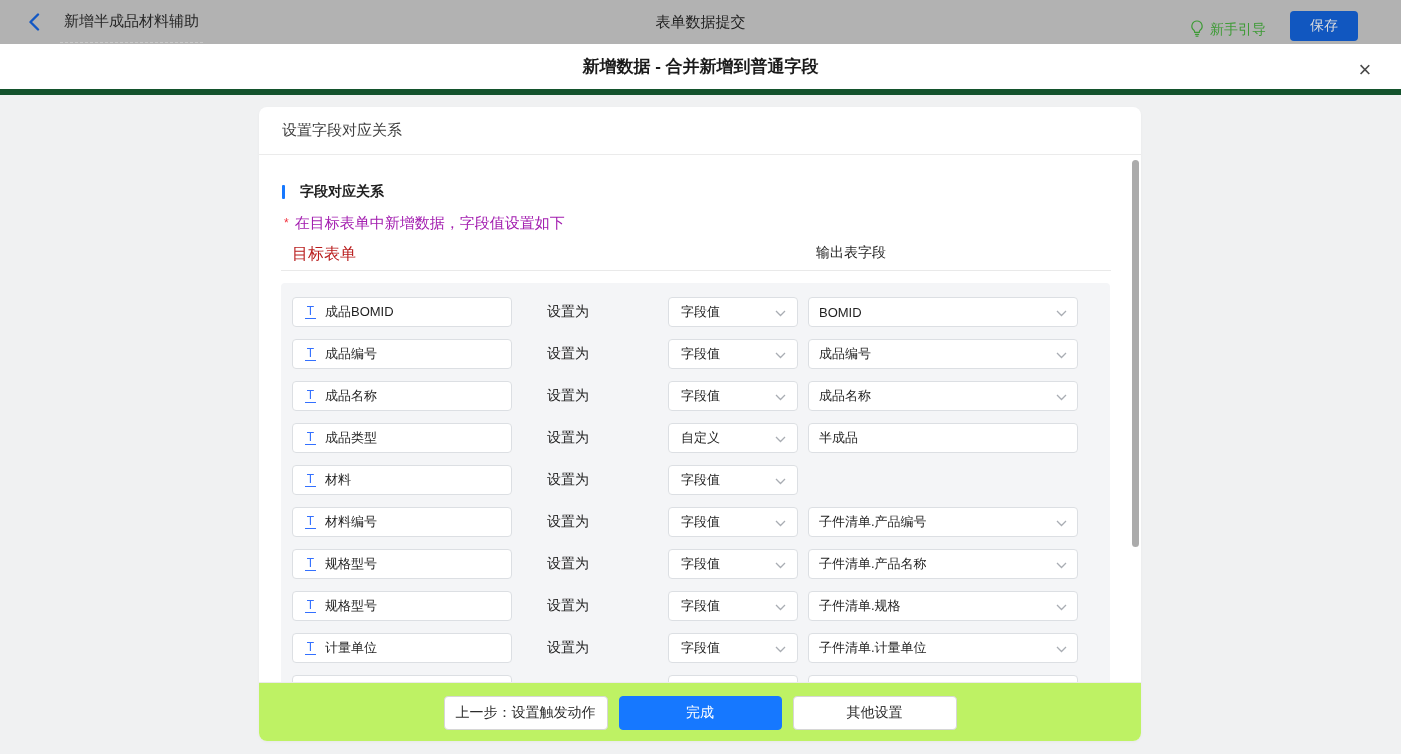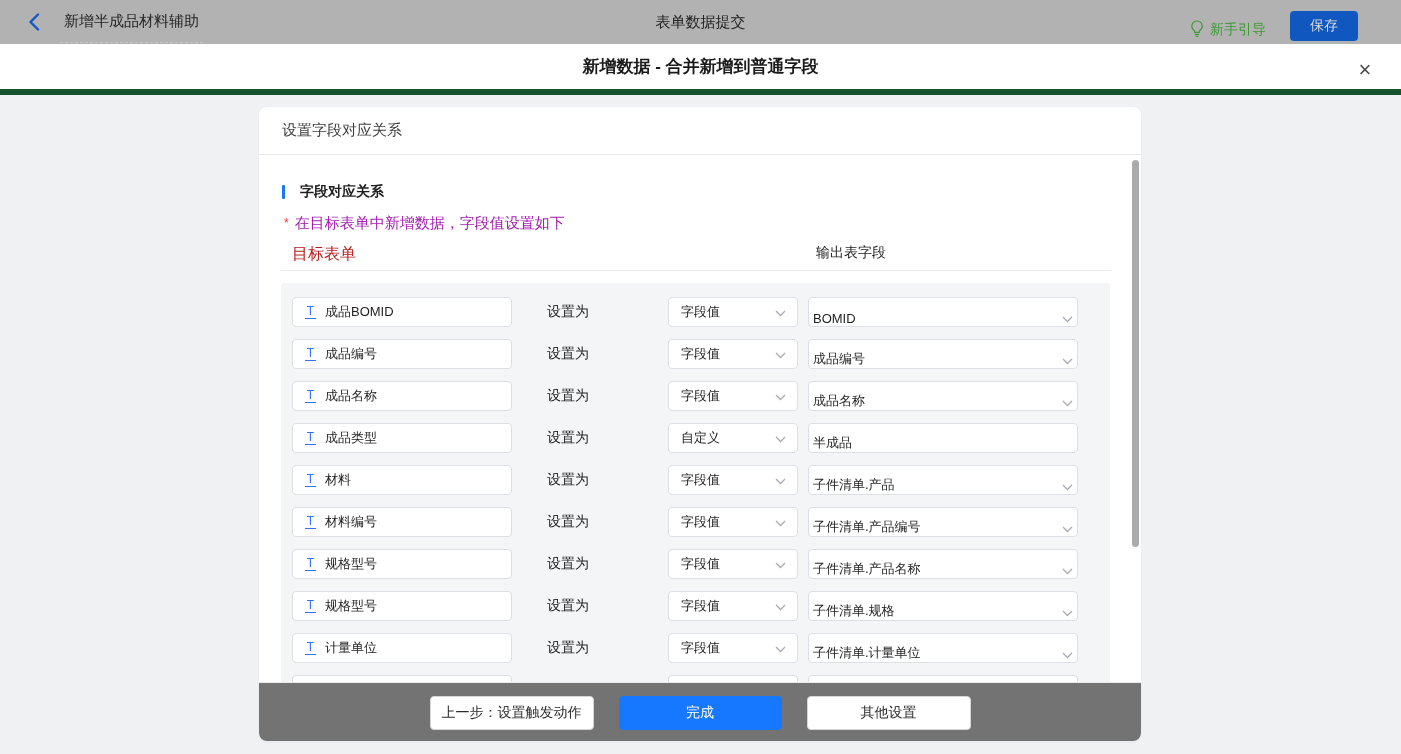--- a/index.html
+++ b/index.html
@@ -74,33 +74,33 @@
     border: 1px solid #dcdfe3; border-radius: 4px;
     display: flex; align-items: center; font-size: 13px; color: #1f1f1f;
   }
   .field-box { left: 11px; width: 220px; padding-left: 12px; gap: 9px; }
   .t-icon {
     display: inline-block; width: 11px; text-align: center; font-size: 12px; line-height: 12px;
     color: #3370ff; border-bottom: 1.5px solid #3370ff; padding-bottom: 1px; font-weight: 500;
   }
   .setas { position: absolute; left: 266px; top: 0; height: 30px; display: flex; align-items: center; font-size: 14px; color: #1f1f1f; }
   .mode-box { left: 387px; width: 130px; padding: 0 11px 0 12px; justify-content: space-between; cursor: pointer; }
-  .value-box { left: 527px; width: 270px; padding: 0 4px; justify-content: space-between; align-items: flex-end; }
+  .value-box { left: 527px; width: 270px; padding: 0 10px; justify-content: space-between; }
   .value-box.is-select { cursor: pointer; }
   .chev { flex: 0 0 auto; }
   
   .scroll-thumb {
     position: absolute; left: 873px; top: 53px; width: 7px; height: 387px;
     background: #ababab; border-radius: 4px; cursor: pointer;
   }
   
   .card-footer {
     position: absolute; left: 0; top: 575px; width: 100%; height: 59px;
-    background: #737373; border-top: 1px solid #ebebeb;
-    display: flex; align-items: flex-start; justify-content: center; gap: 25px; padding-top: 13px;
+    background: #bef264; border-top: 1px solid #ebebeb;
+    display: flex; align-items: flex-start; justify-content: center; gap: 11px; padding-top: 13px;
   }
   .btn {
     height: 34px; border-radius: 4px; font-size: 14px; font-family: inherit; cursor: pointer;
     display: flex; align-items: center; justify-content: center;
   }
   .btn-plain { background: #ffffff; border: 1px solid #d6d6d6; color: #2b2b2b; }
   .btn-prev { width: 164px; }
   .btn-done { width: 163px; background: #1678ff; border: 1px solid #1678ff; color: #ffffff; }
   .btn-other { width: 164px; }
 </style>
@@ -231,26 +231,20 @@
           <span class="t-icon">T</span>
           <span>材料</span>
         </div>
         <span class="setas">设置为</span>
         <div class="box mode-box">
           <span>字段值</span>
           <span class="chev"><svg width="11" height="7" viewBox="0 0 11 7">
               <polyline points="1,1 5.5,5.5 10,1" fill="none" stroke="#a9adb3" stroke-width="1.3"></polyline>
             </svg></span>
         </div>
-        <div class="box value-box is-select">
-          <span>子件清单.产品</span>
-          <span class="chev"><svg width="11" height="7" viewBox="0 0 11 7">
-              <polyline points="1,1 5.5,5.5 10,1" fill="none" stroke="#a9adb3" stroke-width="1.3"></polyline>
-            </svg></span>
-        </div>
       </div>
       <div class="map-row">
         <div class="box field-box">
           <span class="t-icon">T</span>
           <span>材料编号</span>
         </div>
         <span class="setas">设置为</span>
         <div class="box mode-box">
           <span>字段值</span>
           <span class="chev"><svg width="11" height="7" viewBox="0 0 11 7">

